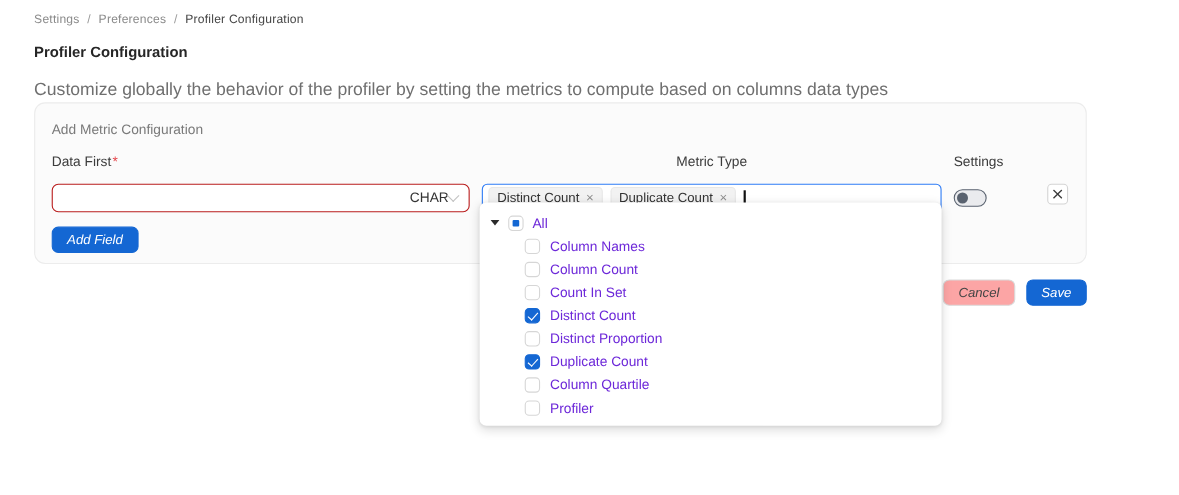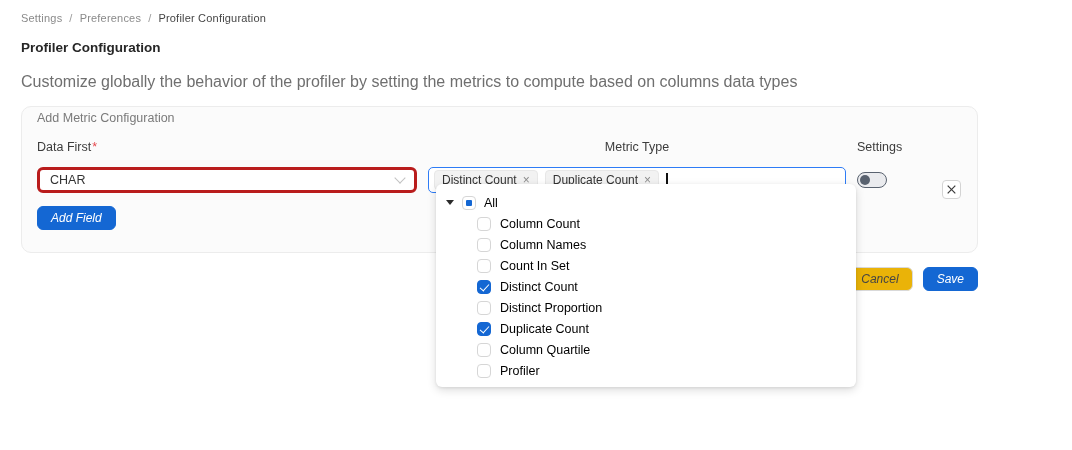--- a/index.html
+++ b/index.html
@@ -4,56 +4,56 @@
 <style>
   * { box-sizing: border-box; margin: 0; padding: 0; }
   html,body { width:1072px; height:450px; }
   body {
     position: relative;
     background: #ffffff;
     font-family: "Liberation Sans", sans-serif;
     color: #333;
     overflow: hidden;
   }
-  .content { position:absolute; left:21px; top:0; width:957px; }
+  .content { position:absolute; left:31px; top:0; width:957px; }
 
   
   .breadcrumb { margin-top:12px; display:flex; align-items:center; gap:7px; font-size:11px; color:#8a8a8a; letter-spacing:.2px; }
   .breadcrumb .crumb { cursor:pointer; }
   .breadcrumb .crumb.current { color:#454545; }
   .breadcrumb .sep { color:#9a9a9a; }
 
   
   .page-title { margin-top:16px; font-size:13.5px; font-weight:700; color:#262626; }
   .page-subtitle { margin-top:18px; font-size:16px; color:#6f6f6f; }
 
   
   .panel {
     position:relative;
-    margin-top:15px;
+    margin-top:2px;
     height:147px;
     background:#fbfbfb;
     border:1px solid #ececec;
     border-radius:10px;
-    padding:4px 15px;
+    padding:17px 15px;
   }
   .panel-title { font-size:12.5px; color:#7a7a7a; }
 
   .form-cols { display:flex; margin-top:15px; }
   .col-label { font-size:12.5px; color:#3c3c3c; }
   .required-star { color:#e5484d; margin-left:1px; }
   .col-datatype { width:380px; }
   .col-metric { width:418px; margin-left:11px;text-align:center; }
   .col-disable { margin-left:11px; }
 
   
   .select-box {
     margin-top:13px; height:26px; background:#fff;
-    border:3px solid #b91c1c; border-radius:6px;
-    display:flex; align-items:center; justify-content:space-between;
+    border:1px solid #b91c1c; border-radius:6px;
+    display:flex; align-items:center; justify-content:flex-end;
     padding:0 10px; font-size:12.5px; color:#333; cursor:pointer;
   }
   .chevron-down {
     width:8px; height:8px; margin-top:-4px;
     border-right:1.6px solid #c2c2c2; border-bottom:1.6px solid #c2c2c2;
     transform:rotate(45deg);
   }
 
   
   .multiselect {
@@ -84,33 +84,33 @@
   .remove-row-btn {
     position:absolute; right:16px; top:73px;
     width:19px; height:19px; background:#fff;
     border:1px solid #d4d4d4; border-radius:4px;
     display:flex; align-items:center; justify-content:center; cursor:pointer;
   }
 
   
   .btn { font-family:"Liberation Sans",sans-serif; font-size:12px; border-radius:6px; cursor:pointer;font-style:italic; }
   .btn-primary { background:#1467d3; color:#fff; border:1px solid #1467d3; }
-  .btn-default { background:#eab308; color:#454545; border:1px solid #d9d9d9; }
+  .btn-default { background:#fca5a5; color:#454545; border:1px solid #d9d9d9; }
   .add-field-btn { margin-top:13px; height:24px; padding:0 13px; }
   .footer-actions { margin-top:14px; display:flex; justify-content:flex-end; gap:10px; }
   .footer-actions .btn { height:24px; padding:0 13px; }
 
   
   .dropdown {
     position:absolute; left:436px; top:184px; width:420px; height:203px;
     background:#fff; border-radius:6px;
     box-shadow:0 3px 10px rgba(0,0,0,.14), 0 1px 3px rgba(0,0,0,.08);
     padding-top:8px; z-index:10;
   }
-  .tree-row { display:flex; align-items:center; height:21px; font-size:12.5px; color:#000000; cursor:pointer; }
+  .tree-row { display:flex; align-items:center; height:21px; font-size:12.5px; color:#6d28d9; cursor:pointer; }
   .tree-parent { padding-left:10px; gap:8px; }
   .tree-child { padding-left:41px; gap:9px; }
   .caret-down {
     width:0; height:0;
     border-left:4px solid transparent; border-right:4px solid transparent;
     border-top:5px solid #2b2b2b; cursor:pointer;
   }
   .cb {
     width:14px; height:14px; background:#fff;
     border:1px solid #d6d6d6; border-radius:4px; position:relative; flex:0 0 auto;
@@ -196,28 +196,28 @@
 </div>
 
 <div class="dropdown">
   <div class="tree-row tree-parent indeterminate">
     <span class="caret-down"></span>
     <span class="cb"></span>
     <span>All</span>
   </div>
   <div class="tree-row tree-child">
     <span class="cb"></span>
+    <span>Column Names</span>
+  </div>
+  <div class="tree-row tree-child">
+    <span class="cb"></span>
     <span>Column Count</span>
   </div>
   <div class="tree-row tree-child">
     <span class="cb"></span>
-    <span>Column Names</span>
-  </div>
-  <div class="tree-row tree-child">
-    <span class="cb"></span>
     <span>Count In Set</span>
   </div>
   <div class="tree-row tree-child checked">
     <span class="cb"></span>
     <span>Distinct Count</span>
   </div>
   <div class="tree-row tree-child">
     <span class="cb"></span>
     <span>Distinct Proportion</span>
   </div>

